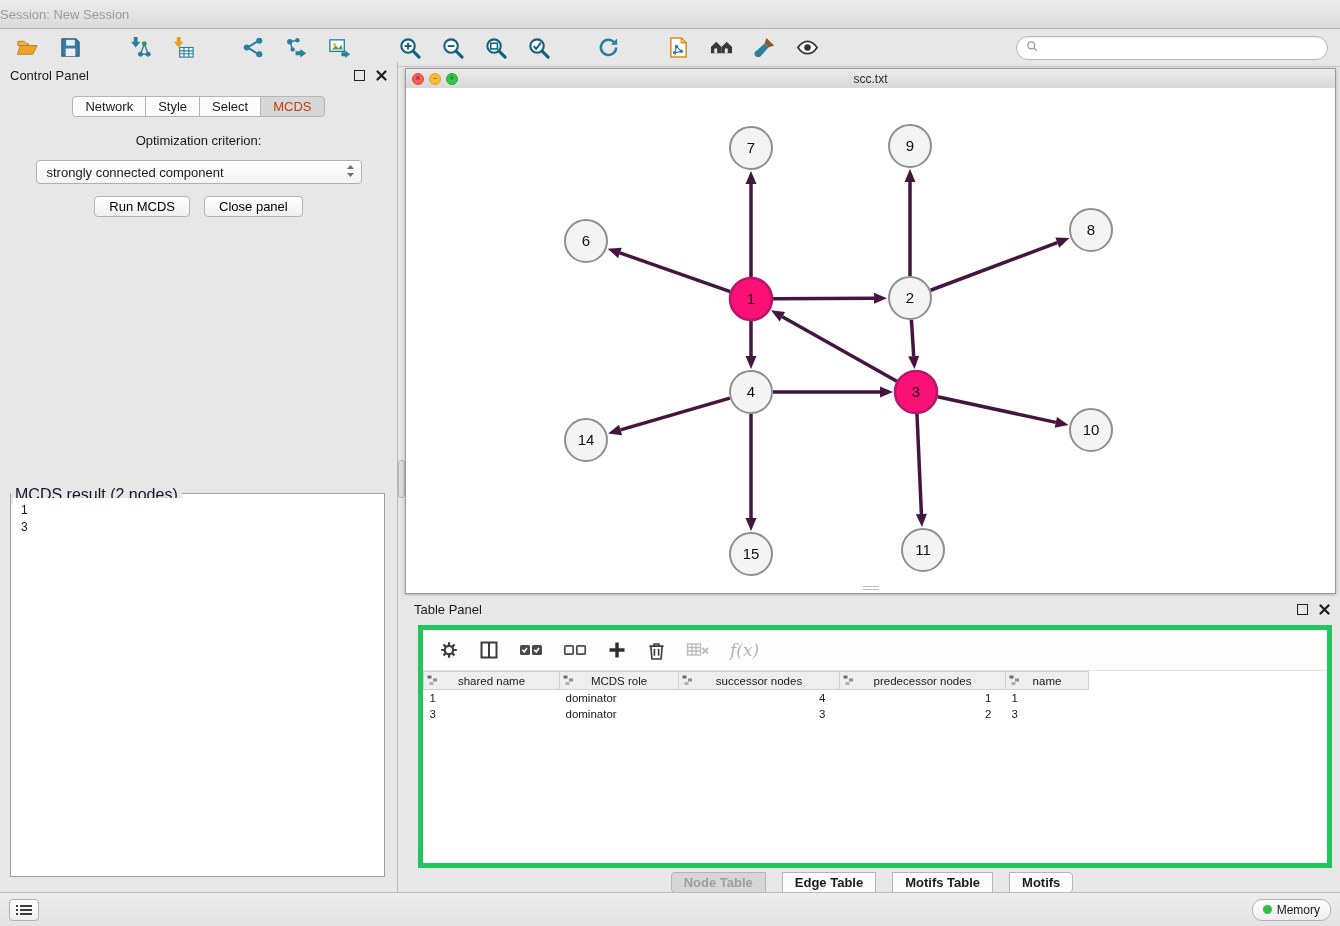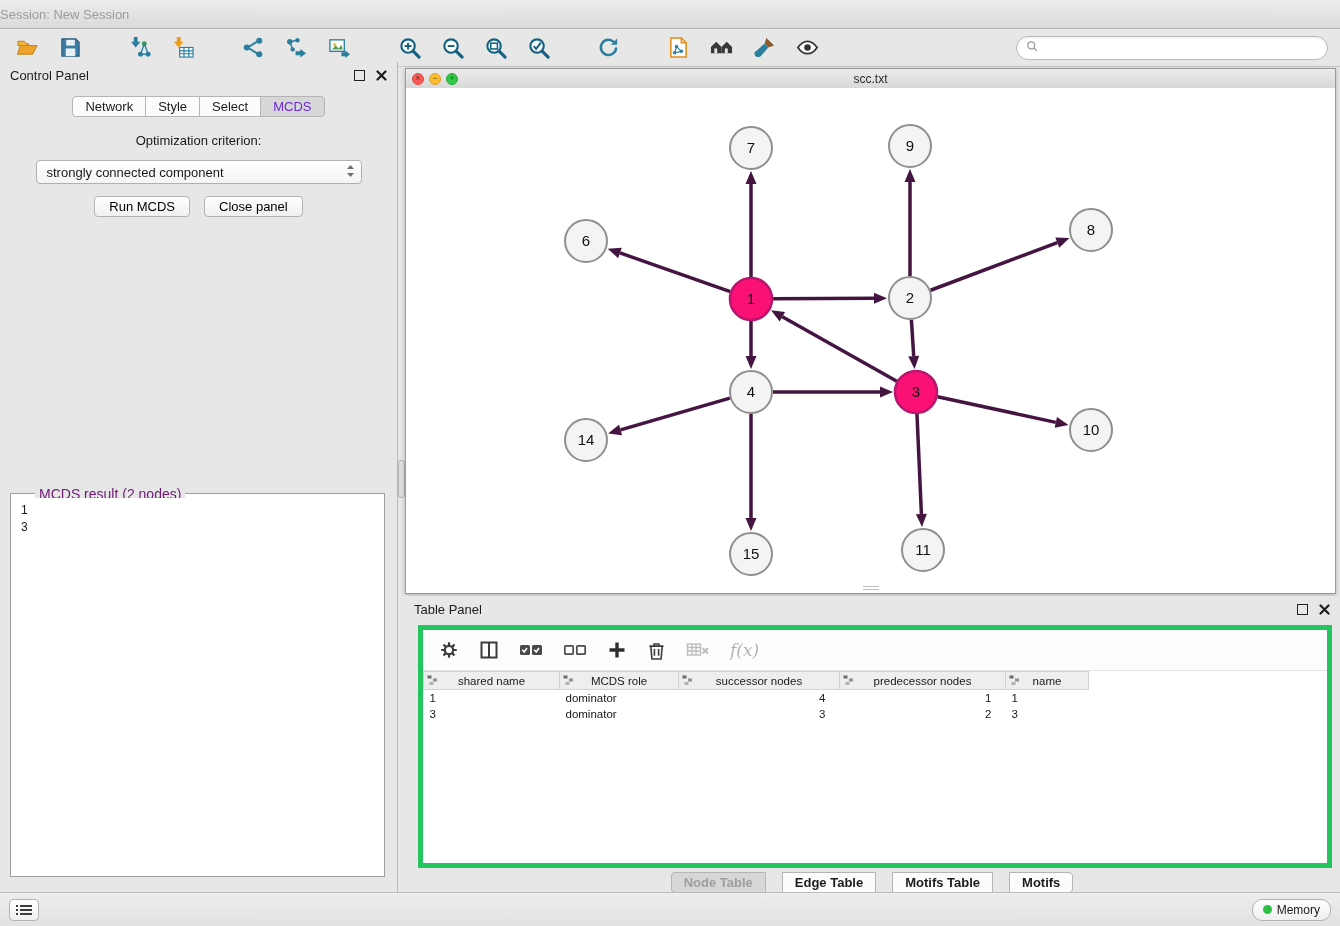--- a/index.html
+++ b/index.html
@@ -20,28 +20,28 @@
   
   .control-panel{position:absolute;left:0;top:62px;width:397px;bottom:33px;background:#e7e7e7;border-right:1px solid #b9b9b9;}
   .panel-header{height:26px;display:flex;align-items:center;padding:0 10px;font-size:13px;color:#1c1c1c;}
   .win-icons{margin-left:auto;display:flex;gap:11px;align-items:center;}
   .float-box{width:9px;height:9px;border:1.6px solid #222;display:inline-block;}
   .close-x{display:inline-flex;}
   .seg-tabs{display:flex;justify-content:center;margin-top:8px;}
   .seg-tab{padding:2px 12px;border:1px solid #b5b5b5;background:#fcfcfc;margin-left:-1px;text-align:center;font-size:13px;white-space:nowrap;}
   .seg-tab:first-child{border-radius:4px 0 0 4px;margin-left:0;}
   .seg-tab:last-child{border-radius:0 4px 4px 0;}
-  .seg-tab.selected{background:#d7d7d7;color:#6d28d9;}
+  .seg-tab.selected{background:#d7d7d7;color:#c2410c;}
   .opt-label{text-align:center;margin-top:16px;font-size:13px;}
   .dropdown{width:308px;height:22px;margin:12px auto 0;border:1px solid #b0b0b0;border-radius:4px;background:linear-gradient(#ffffff,#f4f4f4);display:flex;align-items:center;padding:0 6px 0 10px;font-size:13px;}
   .dropdown .dd-label{flex:1;}
   .btn-row{display:flex;justify-content:center;gap:14px;margin-top:12px;}
   .btn{padding:2px 14px;border:1px solid #b3b3b3;border-radius:4px;background:linear-gradient(#ffffff,#f0f0f0);font-size:13px;font-family:"Liberation Sans",sans-serif;}
   .resultbox{position:absolute;left:10px;right:12px;top:431px;bottom:16px;border:1px solid #9f9f9f;background:#fff;}
-  .resultbox .legend{position:absolute;top:-8px;left:24px;background:#e7e7e7;padding:0 4px;font-size:14px;color:#701a75;}
+  .resultbox .legend{position:absolute;top:-8px;left:0;background:#e7e7e7;padding:0 4px;font-size:16px;color:#0f172a;}
   .result-list{position:absolute;left:2px;right:2px;top:4px;bottom:2px;background:#fff;padding:4px 8px;font-size:12px;line-height:17px;overflow:hidden;}
 
   
   .splitter{position:absolute;left:397px;top:62px;width:8px;bottom:33px;}
   .splitter .grip{position:absolute;top:398px;left:1px;width:5px;height:36px;border:1px solid #b5b5b5;border-radius:3px;background:#dedede;}
 
   
   .network-window{position:absolute;left:405px;top:68px;width:929px;height:524px;border:1px solid #9a9a9a;background:#fff;box-shadow:0 1px 4px rgba(0,0,0,.25);}
   .nw-titlebar{height:19px;background:linear-gradient(#ececec,#d8d8d8);border-bottom:1px solid #aeaeae;display:flex;align-items:center;padding:0 6px;position:relative;}
   .traffic{display:flex;gap:5px;z-index:2;}

